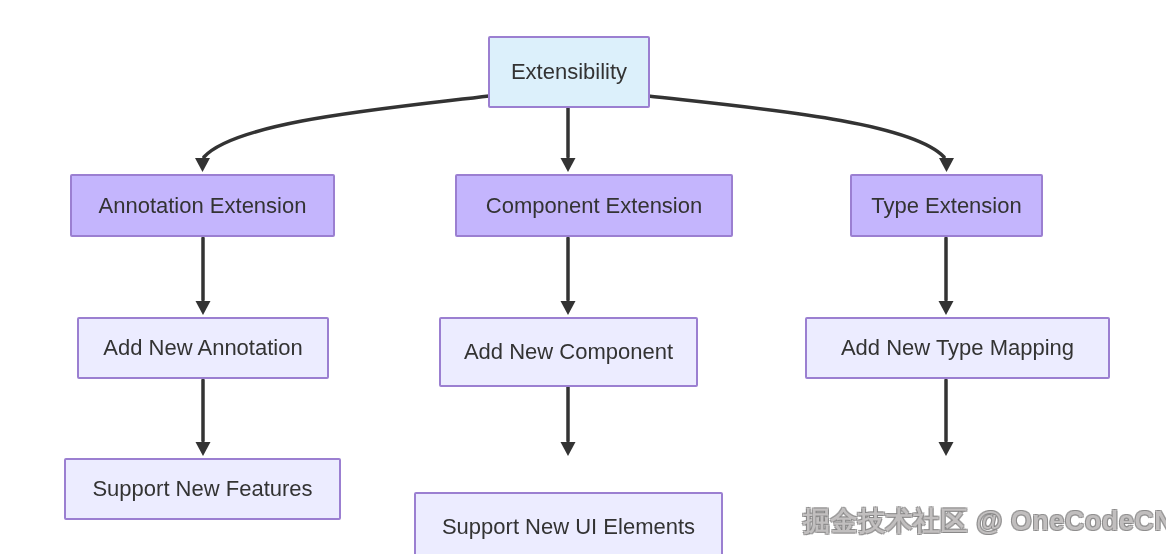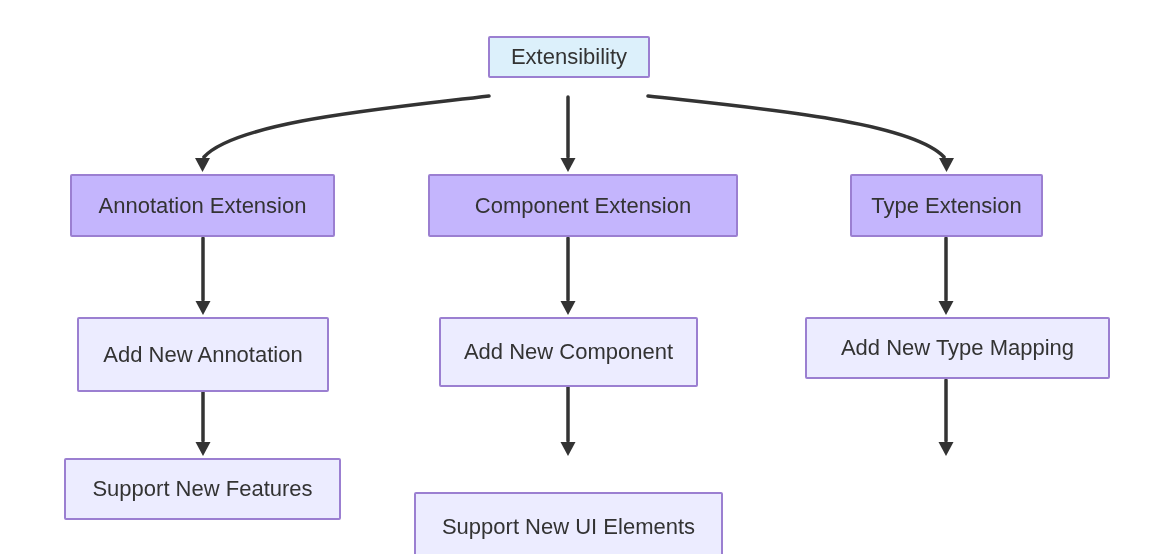--- a/index.html
+++ b/index.html
@@ -88,27 +88,28 @@
     <path class="edge-line" d="M 203 380 L 203 441"></path>
     <polygon class="arrow-head" points="195.5,442 210.5,442 203,456"></polygon>
 
     <path class="edge-line" d="M 568 380 L 568 441"></path>
     <polygon class="arrow-head" points="560.5,442 575.5,442 568,456"></polygon>
 
     <path class="edge-line" d="M 946 380 L 946 441"></path>
     <polygon class="arrow-head" points="938.5,442 953.5,442 946,456"></polygon>
   </svg>
 
-  <div class="node node-root" style="left:488px; top:36px; width:162px; height:42px;">Extensibility</div>
+  <div class="node node-root" style="left:488px; top:36px; width:162px; height:72px;">Extensibility</div>
 
   <div class="node node-branch" style="left:70px; top:174px; width:265px; height:63px;">Annotation Extension</div>
-  <div class="node node-branch" style="left:428px; top:174px; width:310px; height:63px;">Component Extension</div>
+  <div class="node node-branch" style="left:455px; top:174px; width:278px; height:63px;">Component Extension</div>
   <div class="node node-branch" style="left:850px; top:174px; width:193px; height:63px;">Type Extension</div>
 
-  <div class="node node-leaf" style="left:77px; top:317px; width:252px; height:75px;">Add New Annotation</div>
+  <div class="node node-leaf" style="left:77px; top:317px; width:252px; height:62px;">Add New Annotation</div>
   <div class="node node-leaf" style="left:439px; top:317px; width:259px; height:70px;">Add New Component</div>
   <div class="node node-leaf" style="left:805px; top:317px; width:305px; height:62px;">Add New Type Mapping</div>
 
   <div class="node node-leaf" style="left:64px; top:458px; width:277px; height:62px;">Support New Features</div>
   <div class="node node-leaf" style="left:414px; top:458px; width:309px; height:70px;margin-top:34px;">Support New UI Elements</div>
 
+  <div class="watermark">掘金技术社区 @ OneCodeCN</div>
 
 </div>
 
 </body></html>

